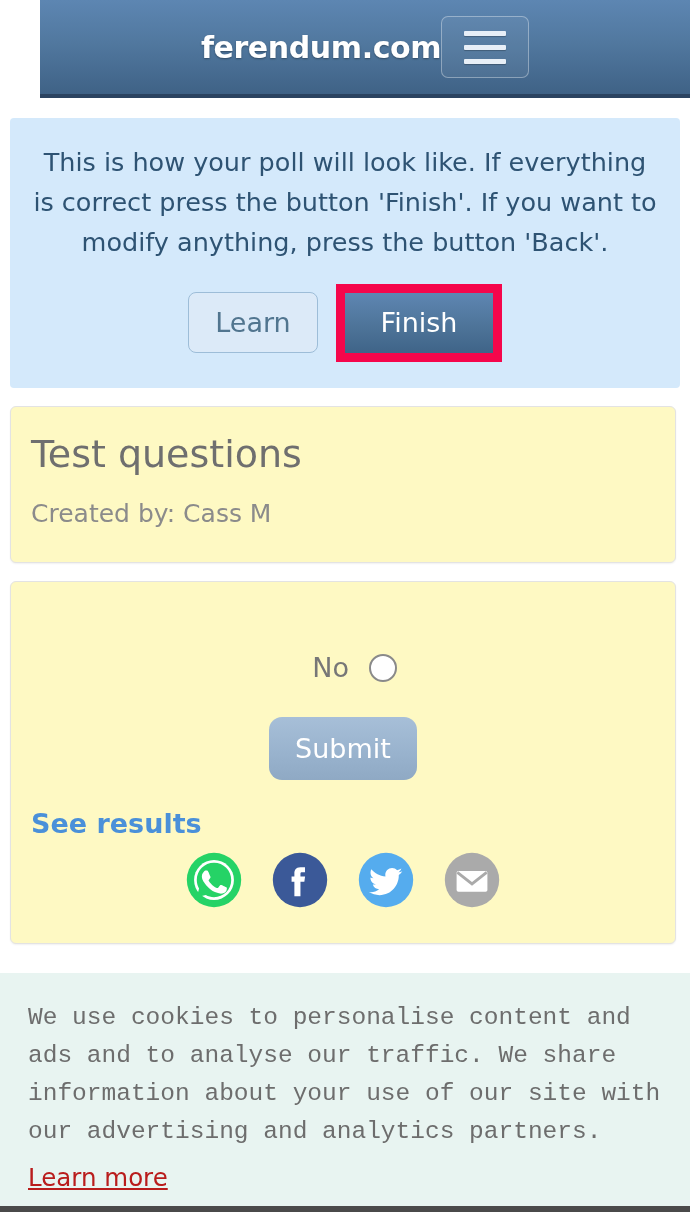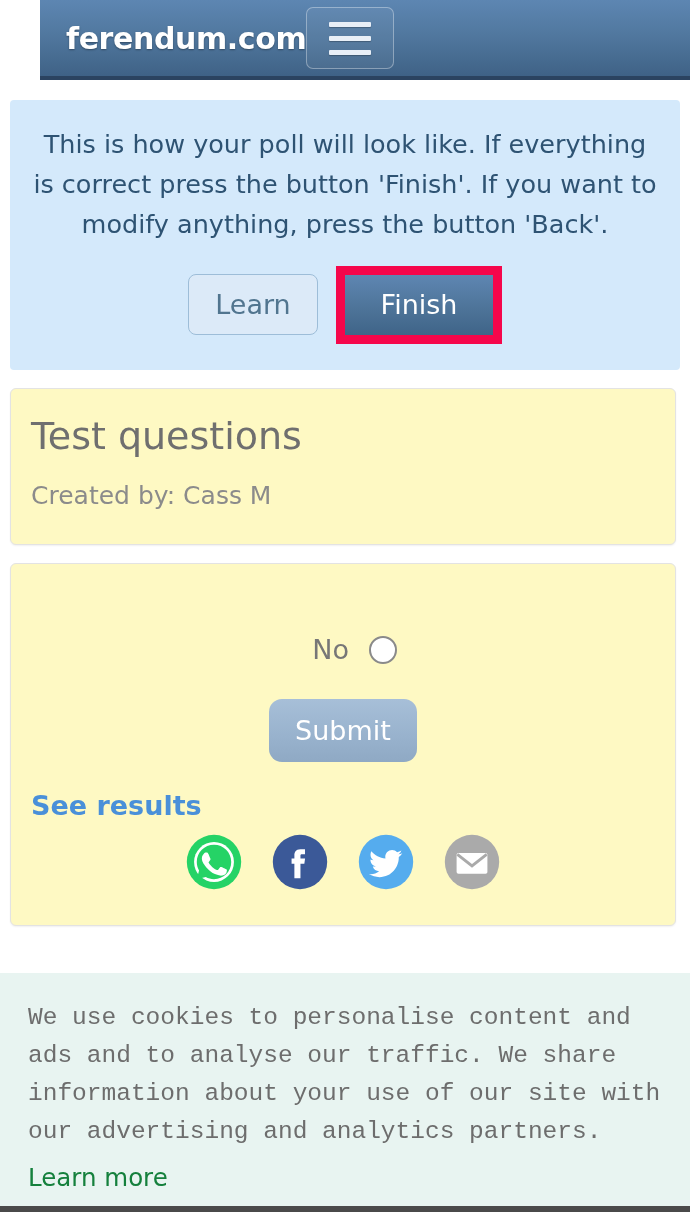--- a/index.html
+++ b/index.html
@@ -7,24 +7,24 @@
     width: 690px; height: 1212px;
     background: #ffffff;
     font-family: "Liberation Sans", sans-serif;
     overflow: hidden;
   }
   .page { position: relative; width: 690px; height: 1212px; background:#fff; }
 
   
   .navbar {
     position: relative;
-    height: 80px;
+    height: 98px;
     background: linear-gradient(to bottom, #5d86b2 0%, #51789f 45%, #3f6286 100%);
     border-bottom: 4px solid #2b4360;
-    display: flex; align-items: center; justify-content: flex-start;
+    display: flex; align-items: center; justify-content: center;
     padding: 0 26px 0 26px;
     margin-left: 40px;
   }
   .brand {
     color: #ffffff;
     font-size: 30px;
     font-weight: bold;
     letter-spacing: -0.4px;
     text-shadow: 0 1px 2px rgba(0,0,0,.35);
     font-family: "DejaVu Sans", sans-serif;
@@ -176,22 +176,23 @@
   }
   .cookie-text {
     color: #6d6d6d;
     font-size: 24.5px;
     line-height: 38px;
     font-family: Liberation Mono, monospace;
   }
   .cookie-link {
     display: inline-block;
     margin-top: 12px;
-    color: #15803d;
+    color: #b91c1c;
     font-size: 24.5px;
+    text-decoration: underline;
     font-family: "DejaVu Sans", sans-serif;
     cursor: pointer;
   }
   .bottom-bar {
     position: absolute; left: 0; right: 0; bottom: 0;
     height: 6px; background: #4a4a4a;
   }
 </style>
 </head>
 <body>

